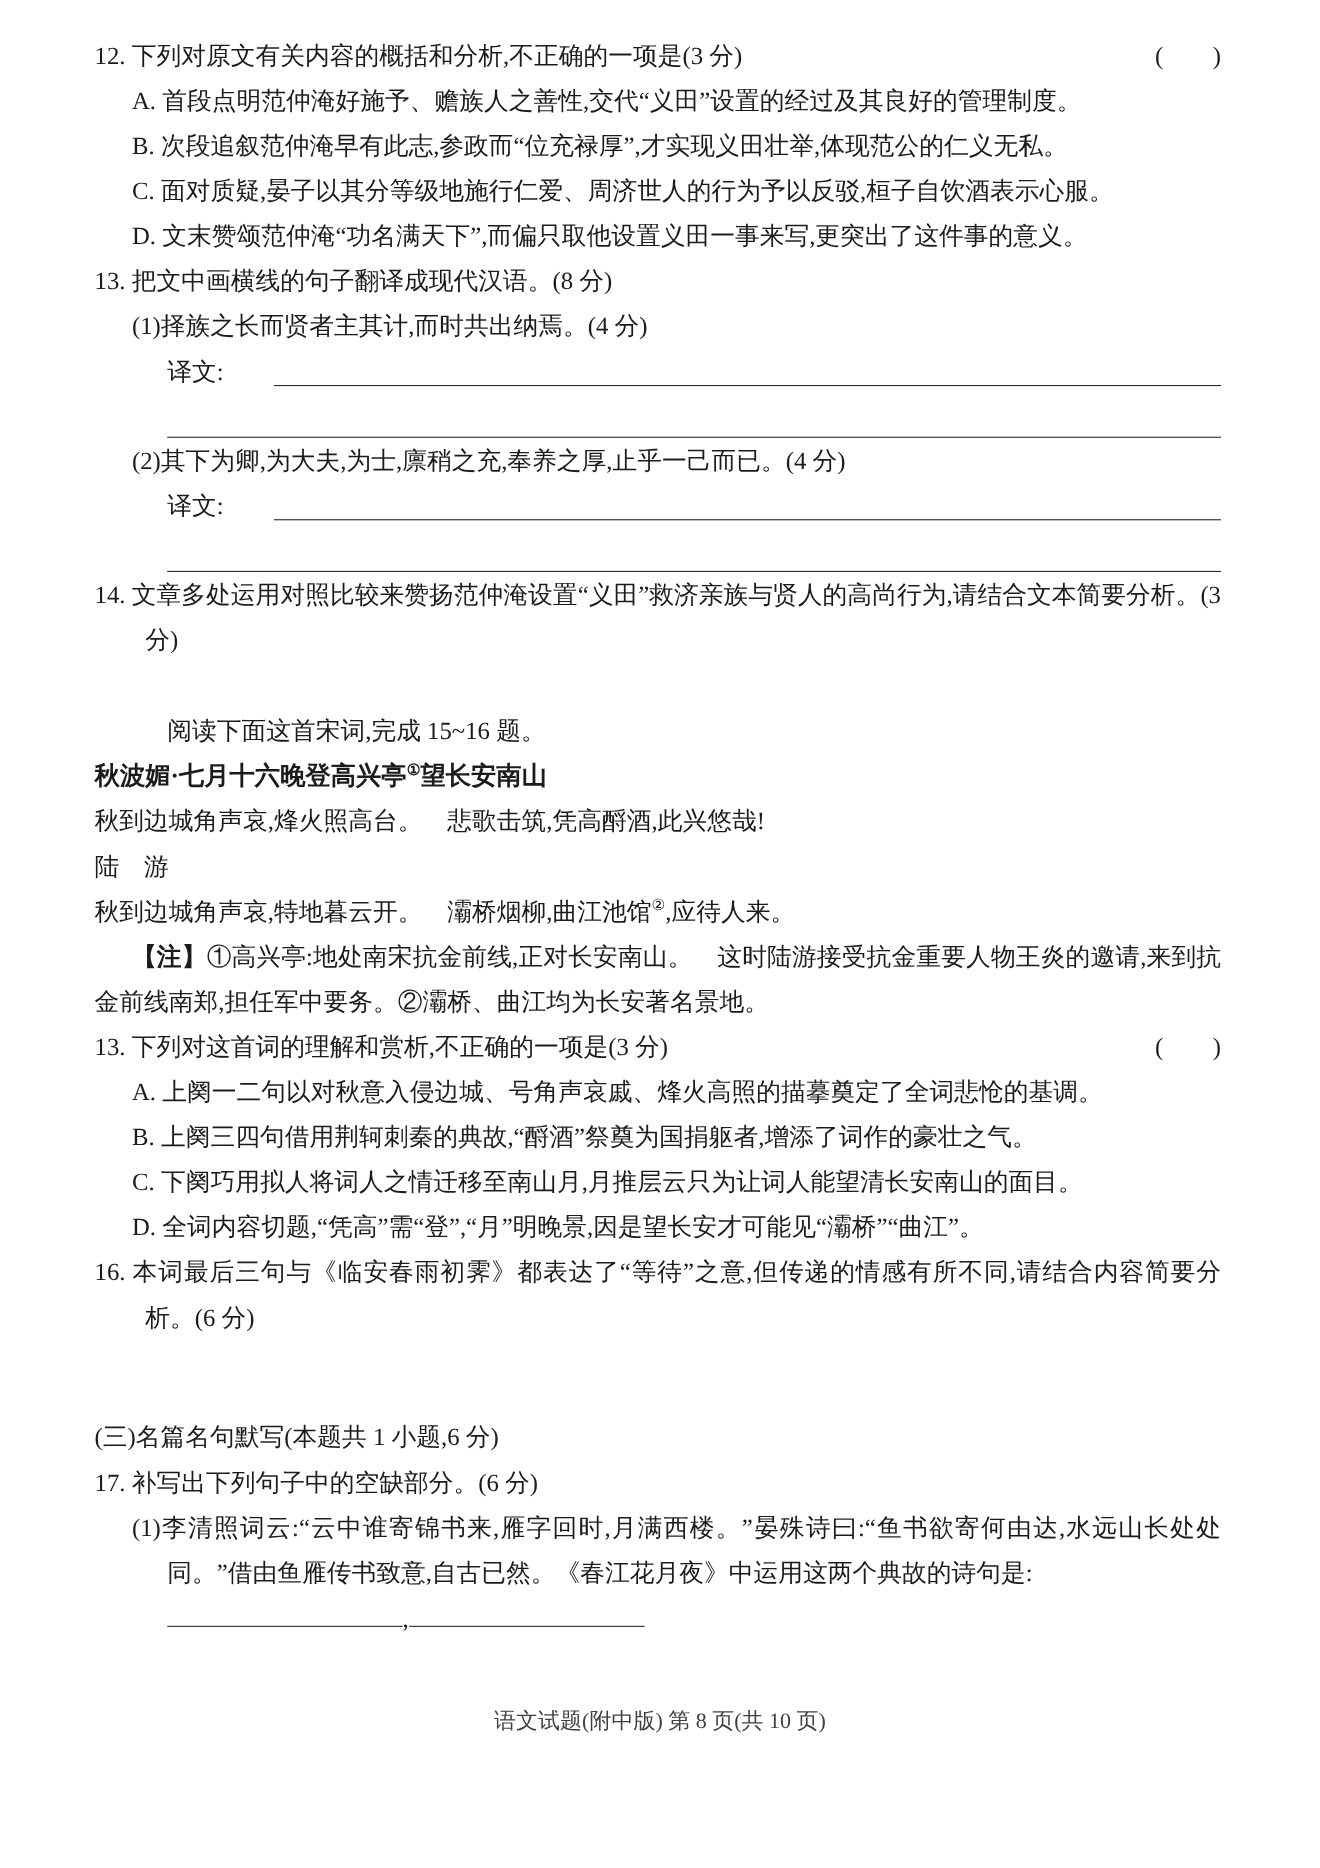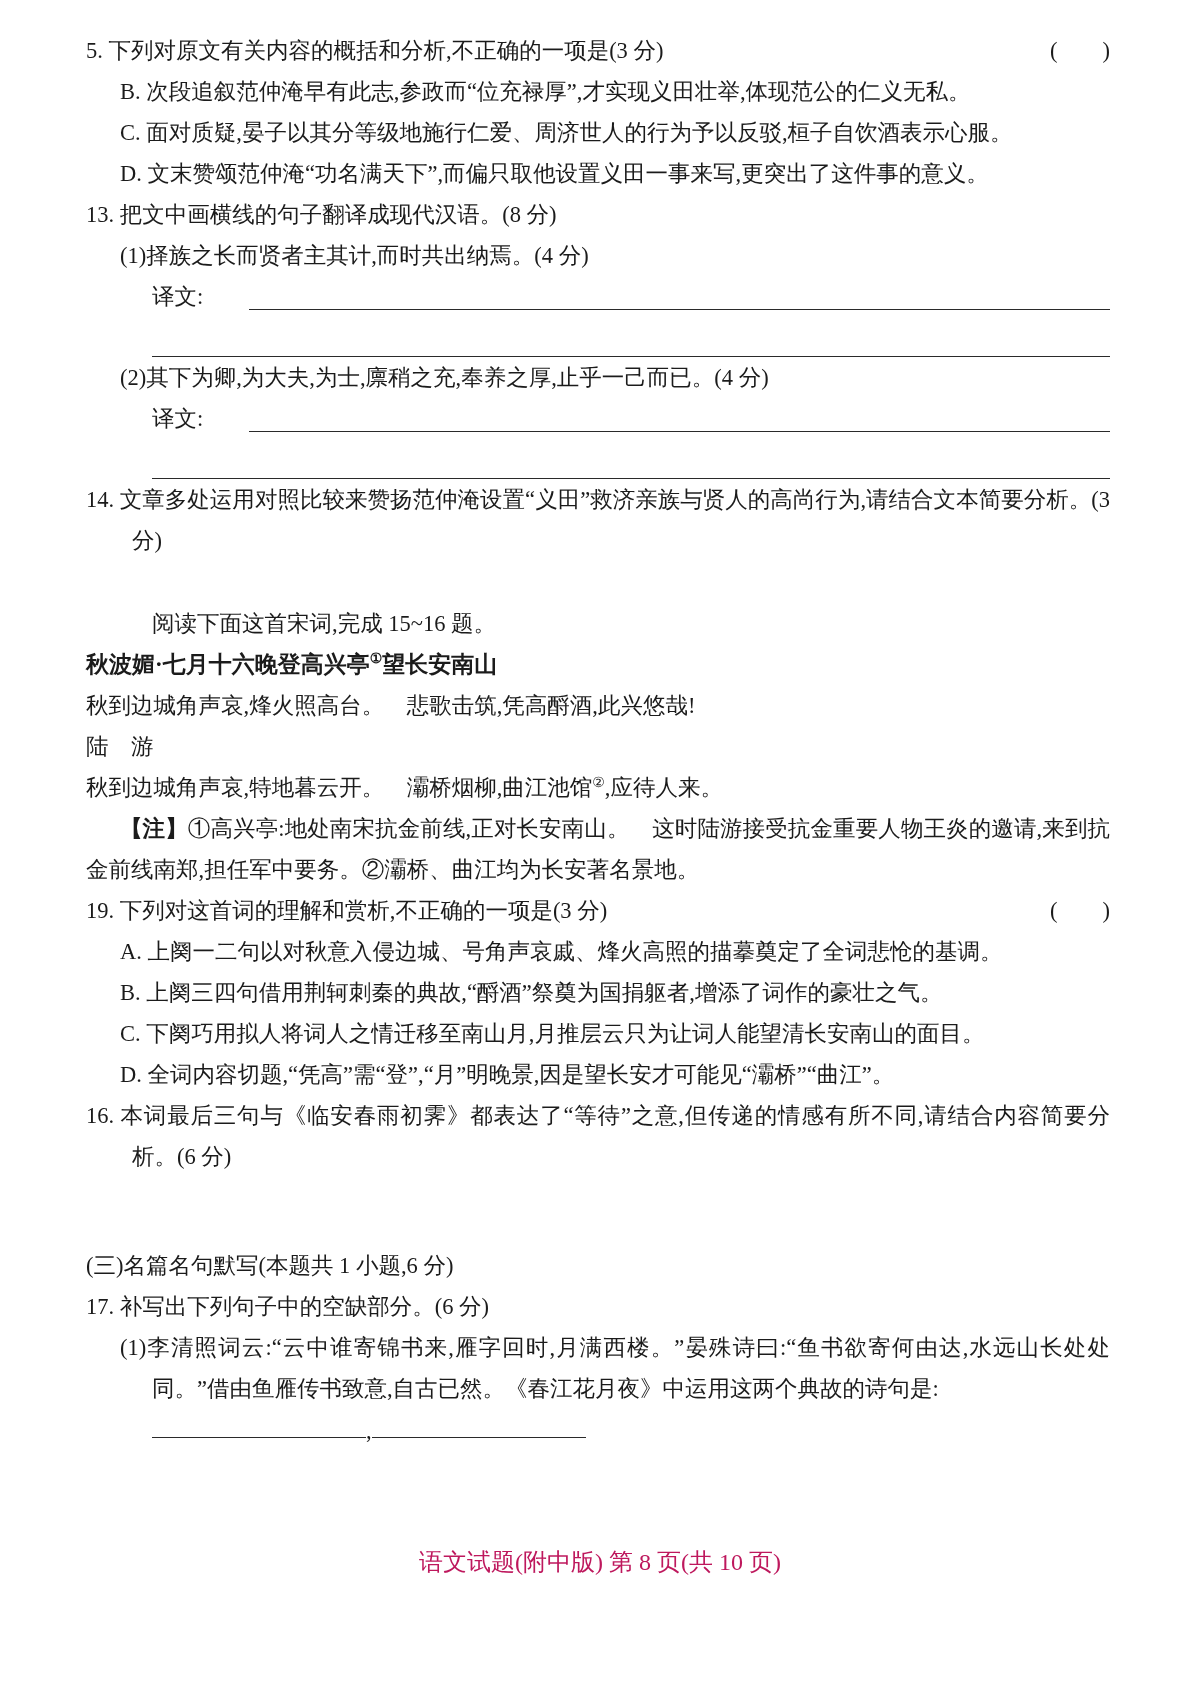--- a/index.html
+++ b/index.html
@@ -25,32 +25,33 @@
   .sp-sec3 { height:68px; }
   .center { text-align:left; }
   .poem-title { font-weight:bold; font-size:23px; line-height:41px; }
   .poem-line { line-height:41px; }
   .note { line-height:41px; text-align:justify; text-indent:34px; }
   .note-label { font-weight:bold; }
   sup { font-size:14px; vertical-align:super; line-height:0; }
   .q17-item { padding-left:66px; text-indent:-32px; line-height:41px; text-align:justify; }
   .blank17-row { margin-left:66px; line-height:44px; height:44px; }
   .blank17 { display:inline-block; width:214px; border-bottom:1px solid #2a2a2a; height:26px; }
-  .footer { position:absolute; bottom:120px; left:0; right:0; text-align:center; font-size:24px; color:#be185d; }
+  .footer { position:absolute; bottom:120px; left:0; right:0; text-align:center; font-size:20px; color:#404040; }
 </style>
 </head>
 <body>
 
 <div class="page">
 
   <div class="ln q stem-row">
-    <span>5. 下列对原文有关内容的概括和分析,不正确的一项是(3 分)</span>
+    <span>12. 下列对原文有关内容的概括和分析,不正确的一项是(3 分)</span>
     <span class="bracket">(        )</span>
   </div>
   <div>
+    <div class="opt">A. 首段点明范仲淹好施予、赡族人之善性,交代“义田”设置的经过及其良好的管理制度。</div>
     <div class="opt">B. 次段追叙范仲淹早有此志,参政而“位充禄厚”,才实现义田壮举,体现范公的仁义无私。</div>
     <div class="opt">C. 面对质疑,晏子以其分等级地施行仁爱、周济世人的行为予以反驳,桓子自饮酒表示心服。</div>
     <div class="opt">D. 文末赞颂范仲淹“功名满天下”,而偏只取他设置义田一事来写,更突出了这件事的意义。</div>
   </div>
 
   <div class="ln q">13. 把文中画横线的句子翻译成现代汉语。(8 分)</div>
   <div class="ln indent34">(1)择族之长而贤者主其计,而时共出纳焉。(4 分)</div>
   <div class="trans-row">
     <span class="trans-label">译文:</span>
     <span class="trans-fill"></span>
@@ -76,21 +77,21 @@
   <div class="center poem-line">陆　游</div>
   <div class="center poem-line">
     <span>秋到边城角声哀,特地暮云开。　灞桥烟柳,曲江池馆</span><sup>②</sup><span>,应待人来。</span>
   </div>
 
   <div class="note">
     <span class="note-label">【注】</span><span>①高兴亭:地处南宋抗金前线,正对长安南山。　这时陆游接受抗金重要人物王炎的邀请,来到抗金前线南郑,担任军中要务。②灞桥、曲江均为长安著名景地。</span>
   </div>
 
   <div class="ln q stem-row">
-    <span>19. 下列对这首词的理解和赏析,不正确的一项是(3 分)</span>
+    <span>13. 下列对这首词的理解和赏析,不正确的一项是(3 分)</span>
     <span class="bracket">(        )</span>
   </div>
   <div>
     <div class="opt">A. 上阕一二句以对秋意入侵边城、号角声哀戚、烽火高照的描摹奠定了全词悲怆的基调。</div>
     <div class="opt">B. 上阕三四句借用荆轲刺秦的典故,“酹酒”祭奠为国捐躯者,增添了词作的豪壮之气。</div>
     <div class="opt">C. 下阕巧用拟人将词人之情迁移至南山月,月推层云只为让词人能望清长安南山的面目。</div>
     <div class="opt">D. 全词内容切题,“凭高”需“登”,“月”明晚景,因是望长安才可能见“灞桥”“曲江”。</div>
   </div>
 
   <div class="ln q">16. 本词最后三句与《临安春雨初霁》都表达了“等待”之意,但传递的情感有所不同,请结合内容简要分析。(6 分)</div>

